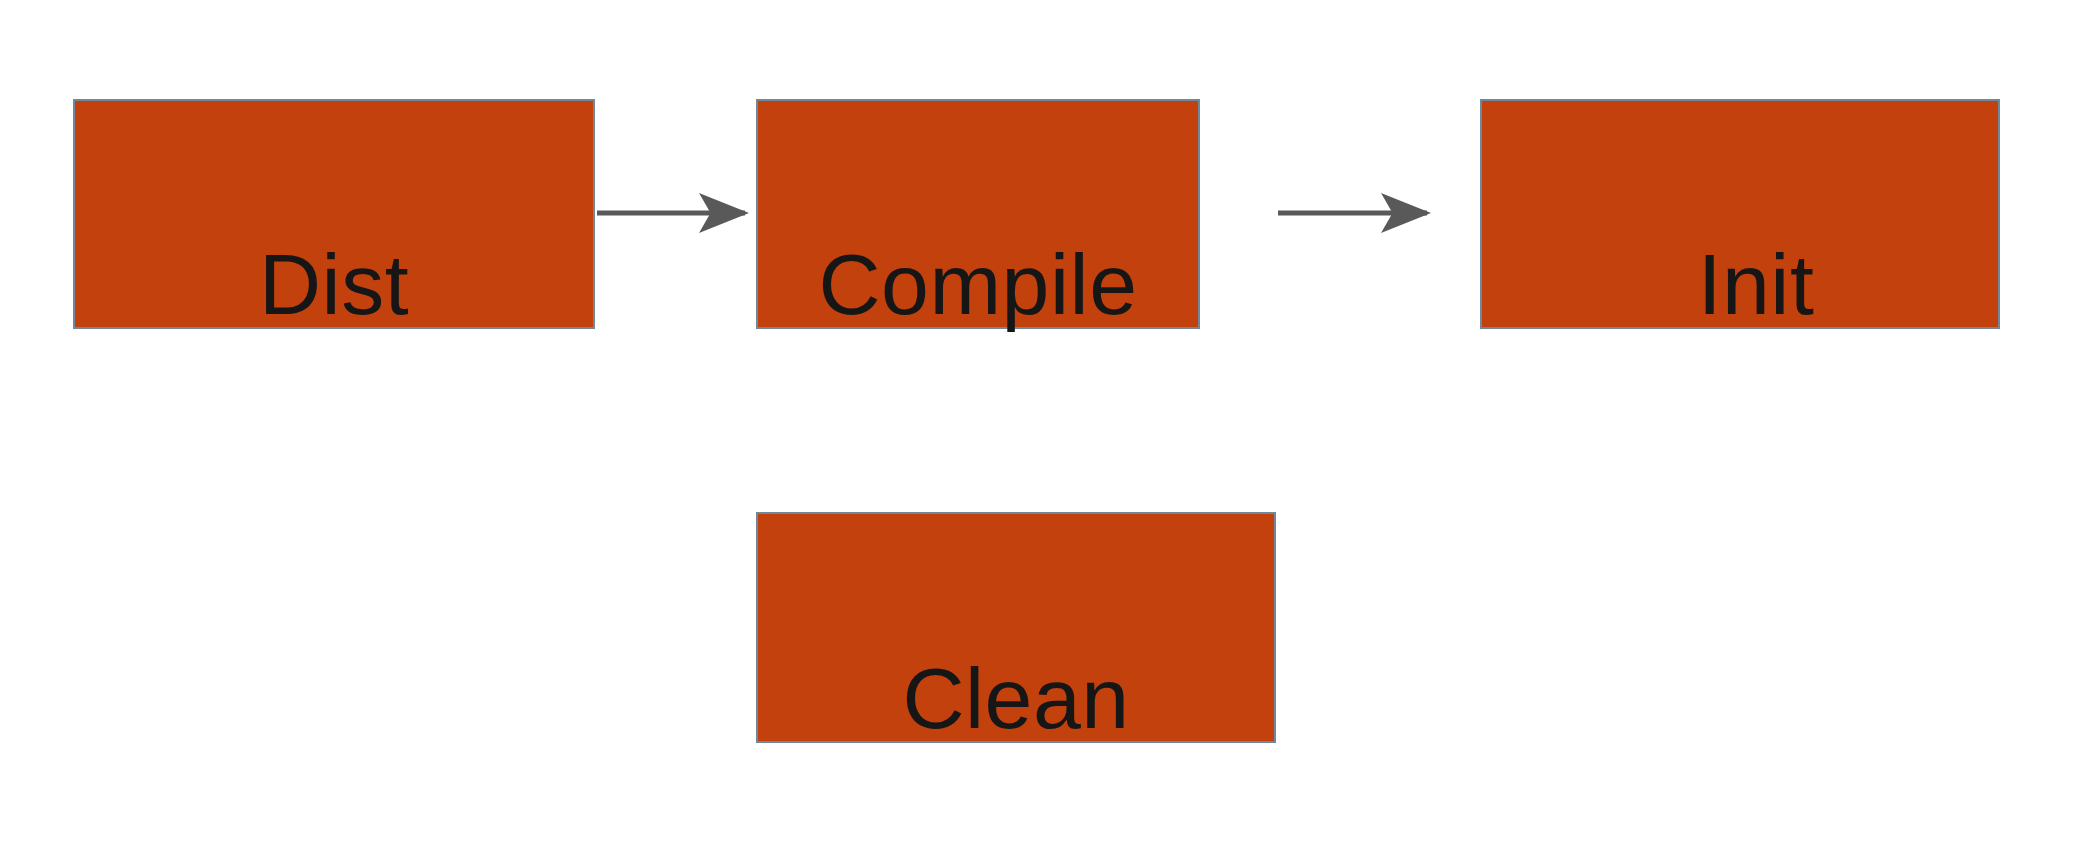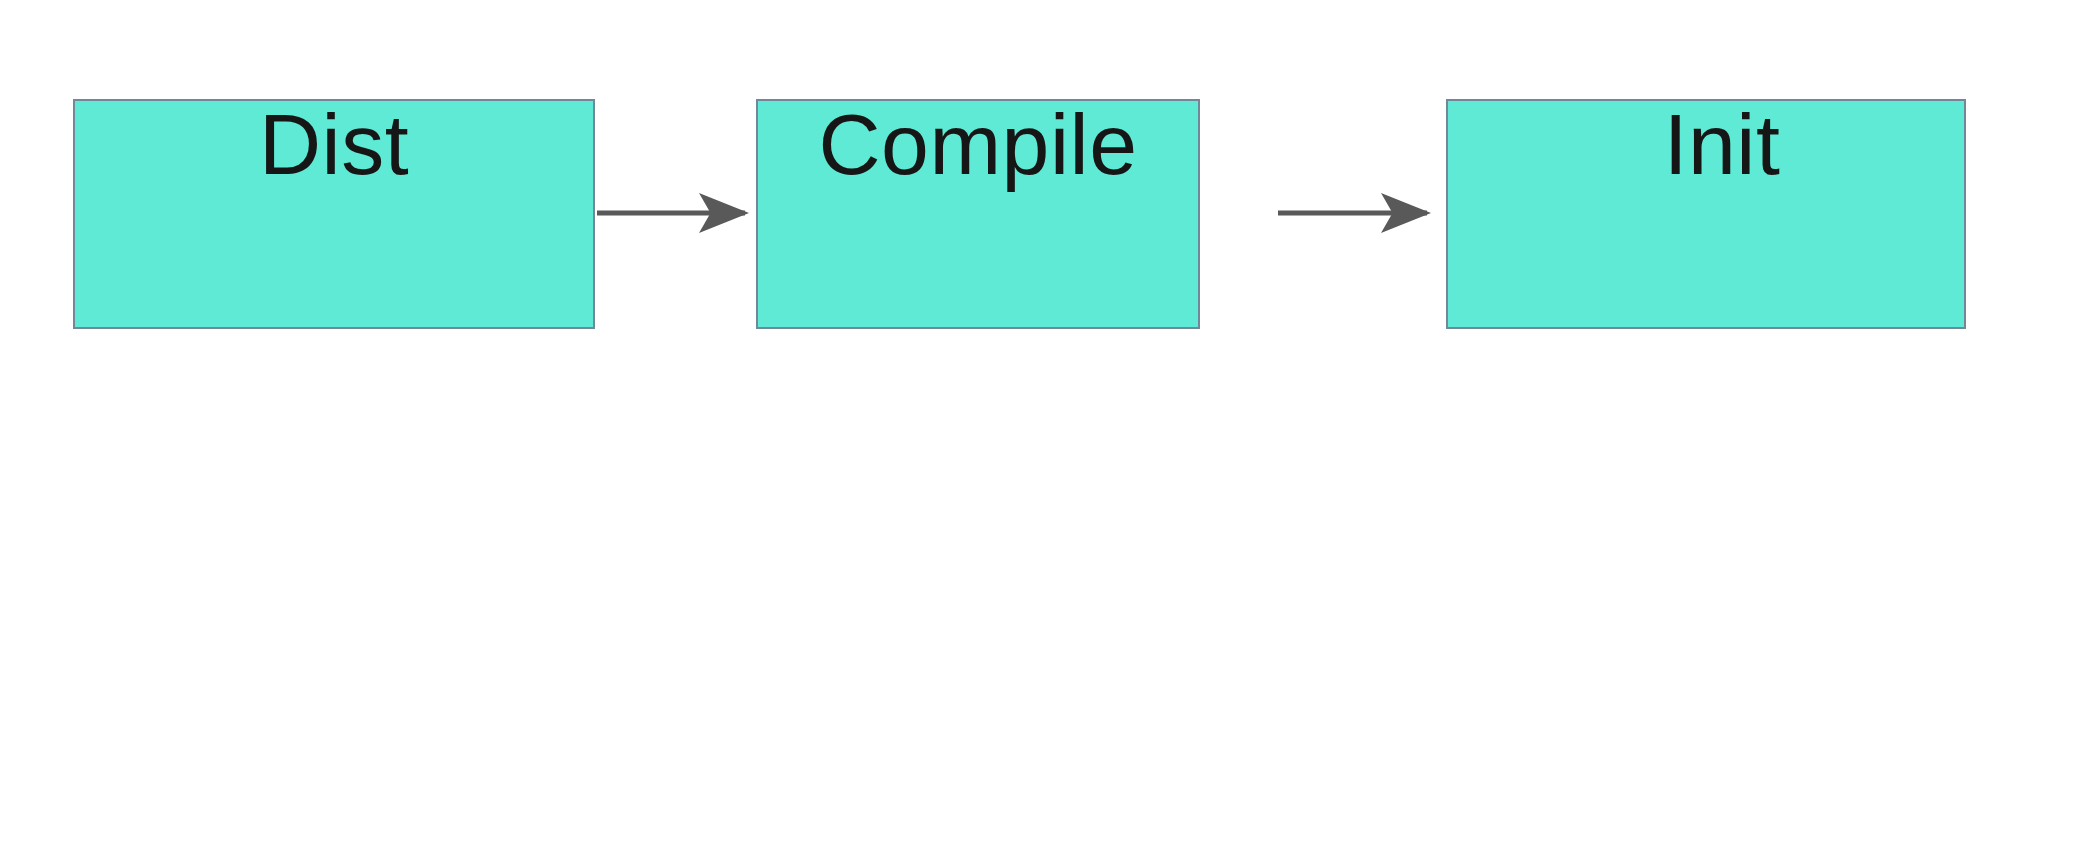--- a/index.html
+++ b/index.html
@@ -11,38 +11,38 @@
     position: relative;
     width: 2078px;
     height: 848px;
     background: #ffffff;
     overflow: hidden;
     font-family: "Liberation Sans", "DejaVu Sans", sans-serif;
   }
   .node {
     position: absolute;
     box-sizing: border-box;
-    background: #5eead4;
+    background: #c2410c;
     border: 2px solid #71889a;
     display: flex;
-    align-items: flex-start;
+    align-items: flex-end;
     justify-content: center;
   }
   .node-label {
     font-size: 86px;
     font-weight: 400;
     color: #161616;
     letter-spacing: 0.5px;
     line-height: 1;
     user-select: none;
   }
   
   .node-dist    { left: 73px;   top: 99px;  width: 522px; height: 230px; }
   .node-compile { left: 756px;  top: 99px;  width: 444px; height: 230px; }
-  .node-init    { left: 1446px; top: 99px;  width: 520px; height: 230px; padding-left: 32px; }
+  .node-init    { left: 1480px; top: 99px;  width: 520px; height: 230px; padding-left: 32px; }
   .node-clean   { left: 756px;  top: 512px; width: 520px; height: 231px; }
 
   #edge-layer {
     position: absolute;
     left: 0;
     top: 0;
     width: 2078px;
     height: 848px;
     pointer-events: none;
   }
@@ -67,14 +67,17 @@
   </div>
 
   <div class="node node-compile">
     <span class="node-label">Compile</span>
   </div>
 
   <div class="node node-init">
     <span class="node-label">Init</span>
   </div>
 
+  <div class="node node-clean">
+    <span class="node-label">Clean</span>
+  </div>
 
 </div>
 
 </body></html>

